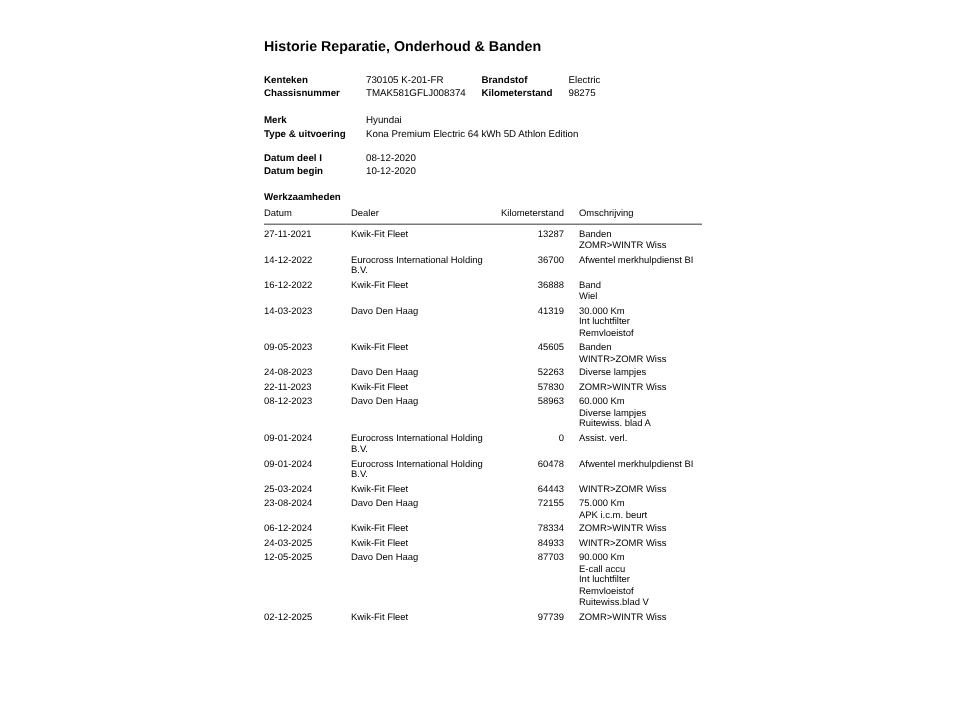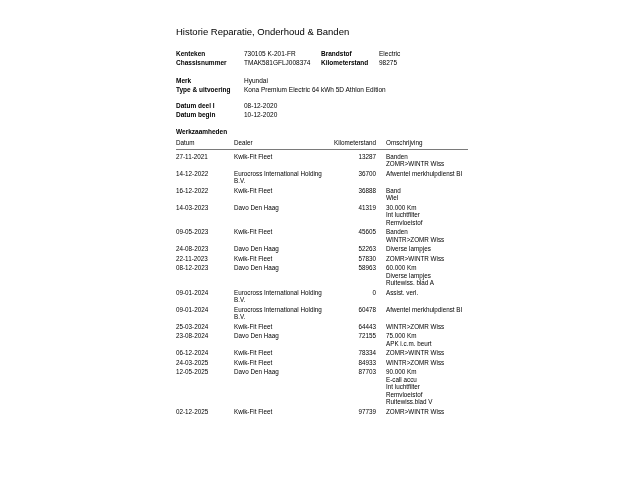--- a/index.html
+++ b/index.html
@@ -5,21 +5,21 @@
   html, body { margin:0; padding:0; }
   body {
     width:640px; height:480px; position:relative;
     background:#ffffff; overflow:hidden;
     font-family:"Liberation Sans", sans-serif;
     color:#000000;
     -webkit-font-smoothing:antialiased;
   }
   .doc { position:absolute; left:176px; top:26px; width:292px; }
 
-  .title { font-size:9.5px; font-weight:normal; margin:0 0 12px 0; white-space:nowrap; }
+  .title { font-size:9.5px; font-weight:bold; margin:0 0 12px 0; white-space:nowrap; }
 
   .info-grid {
     display:grid; grid-template-columns:68px 77px 58px auto;
     font-size:6.5px; line-height:9px;
   }
   .pair-grid {
     display:grid; grid-template-columns:68px auto;
     font-size:6.5px; line-height:9px;
   }
   .mt-model { margin-top:9px; }

